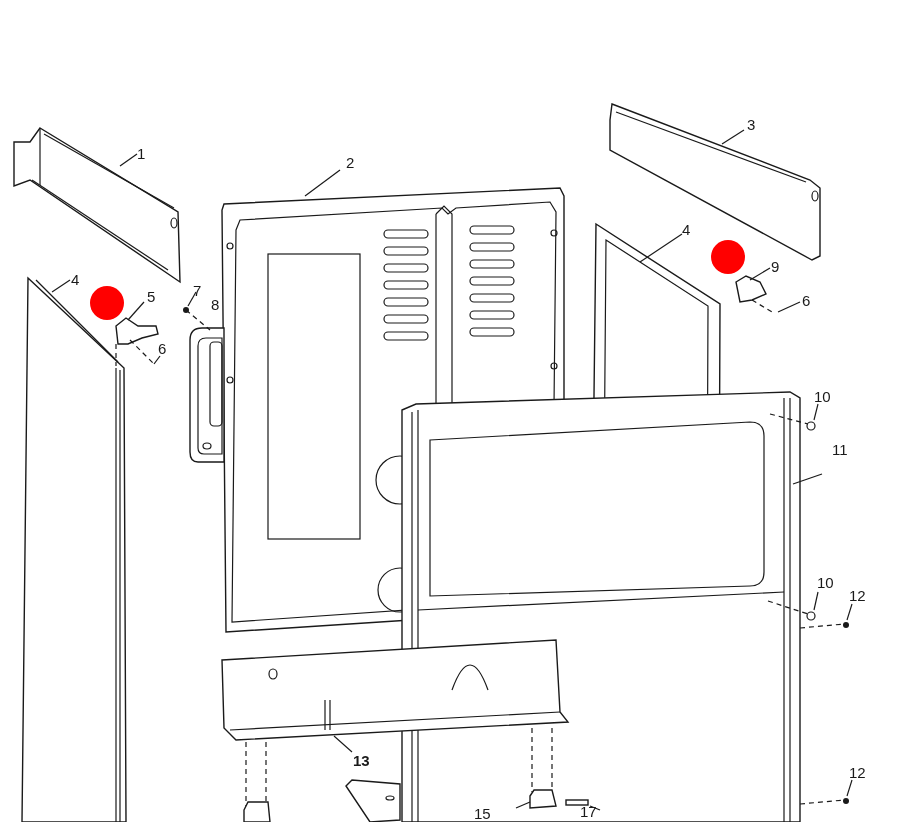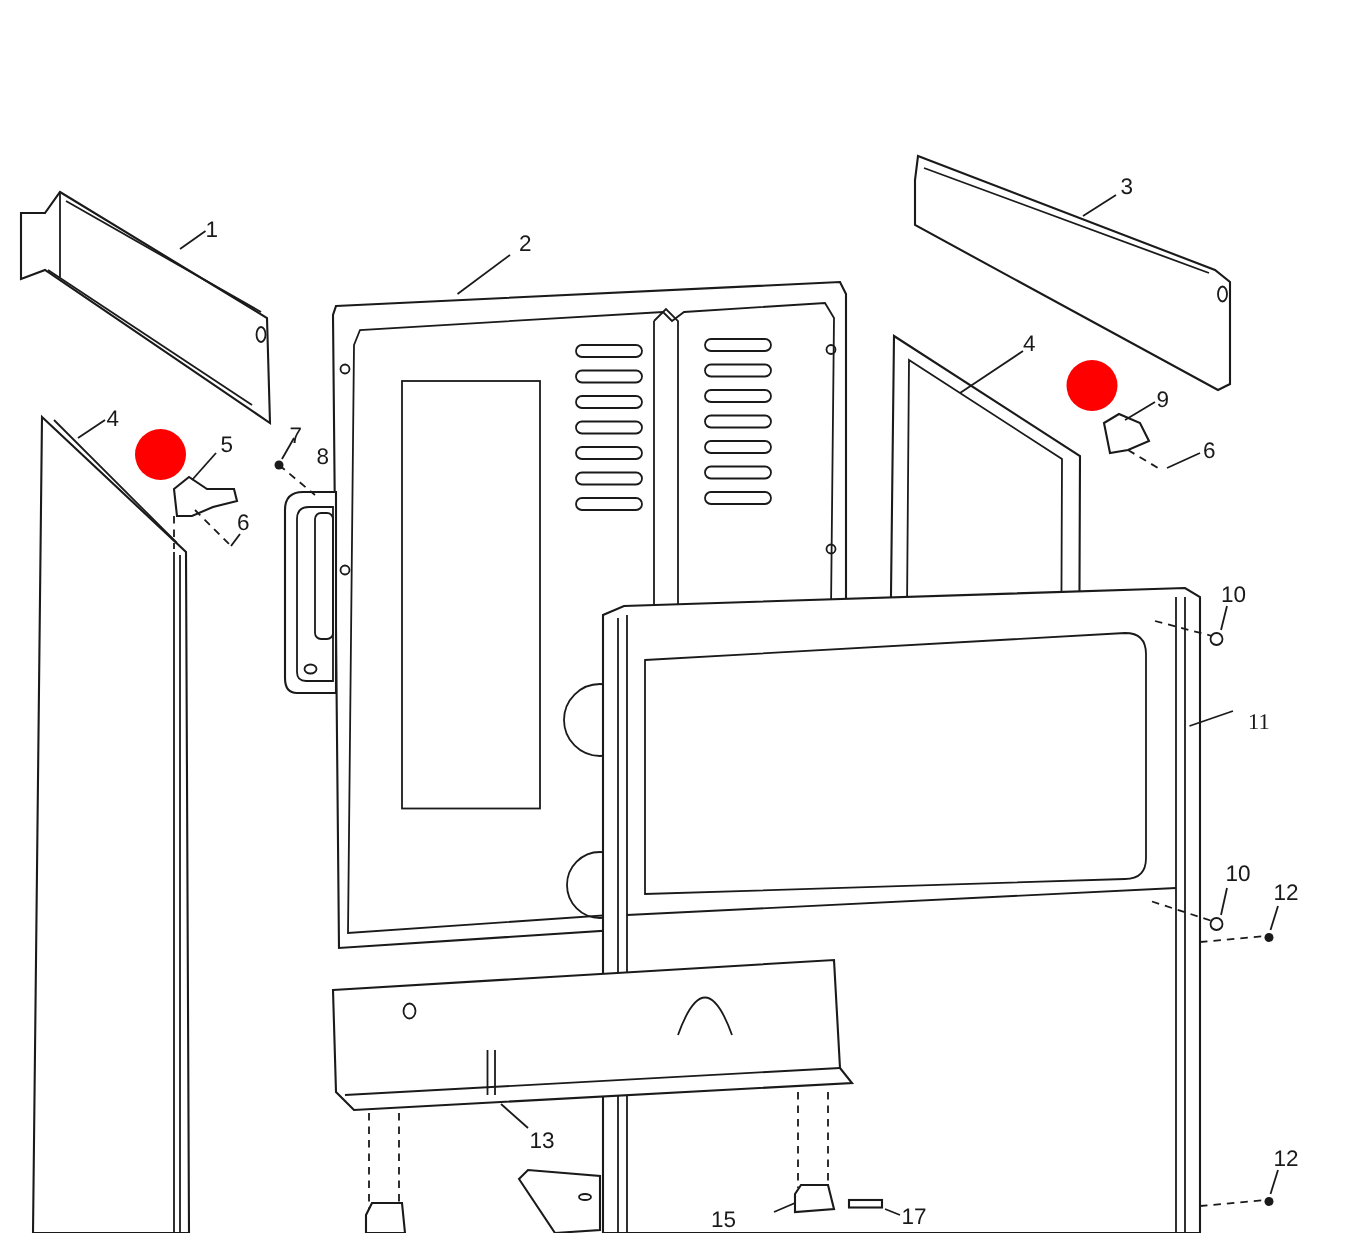--- a/index.html
+++ b/index.html
@@ -171,23 +171,23 @@
   <span class="lbl" style="left:71px;top:272px;">4</span>
   <span class="lbl" style="left:682px;top:222px;">4</span>
   <span class="lbl" style="left:147px;top:289px;">5</span>
   <span class="lbl" style="left:158px;top:341px;">6</span>
   <span class="lbl" style="left:802px;top:293px;">6</span>
   <span class="lbl" style="left:193px;top:283px;">7</span>
   <span class="lbl" style="left:211px;top:297px;">8</span>
   <span class="lbl" style="left:771px;top:259px;">9</span>
   <span class="lbl" style="left:814px;top:389px;">10</span>
   <span class="lbl" style="left:817px;top:575px;">10</span>
-  <span class="lbl" style="left:832px;top:475px;font-family:Liberation Serif, serif;">11</span>
+  <span class="lbl" style="left:832px;top:442px;">11</span>
   <span class="lbl" style="left:849px;top:588px;">12</span>
   <span class="lbl" style="left:849px;top:765px;">12</span>
-  <span class="lbl" style="left:353px;top:753px;">13</span>
+  <span class="lbl" style="left:353px;top:753px;font-weight:bold;">13</span>
   <span class="lbl" style="left:474px;top:806px;">15</span>
-  <span class="lbl" style="left:601px;top:804px;">17</span>
+  <span class="lbl" style="left:580px;top:804px;">17</span>
 
   
   <div class="marker" style="left:90px;top:286px;"></div>
   <div class="marker" style="left:711px;top:240px;"></div>
 </div>
 
 </body></html>

